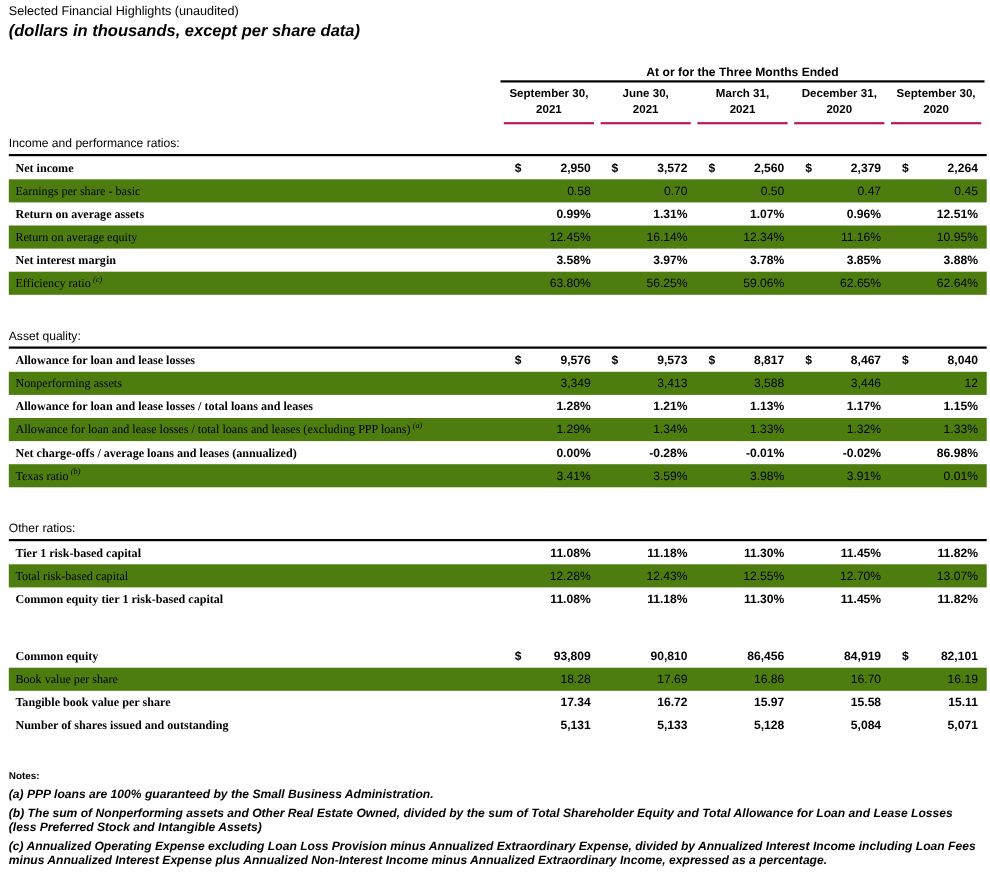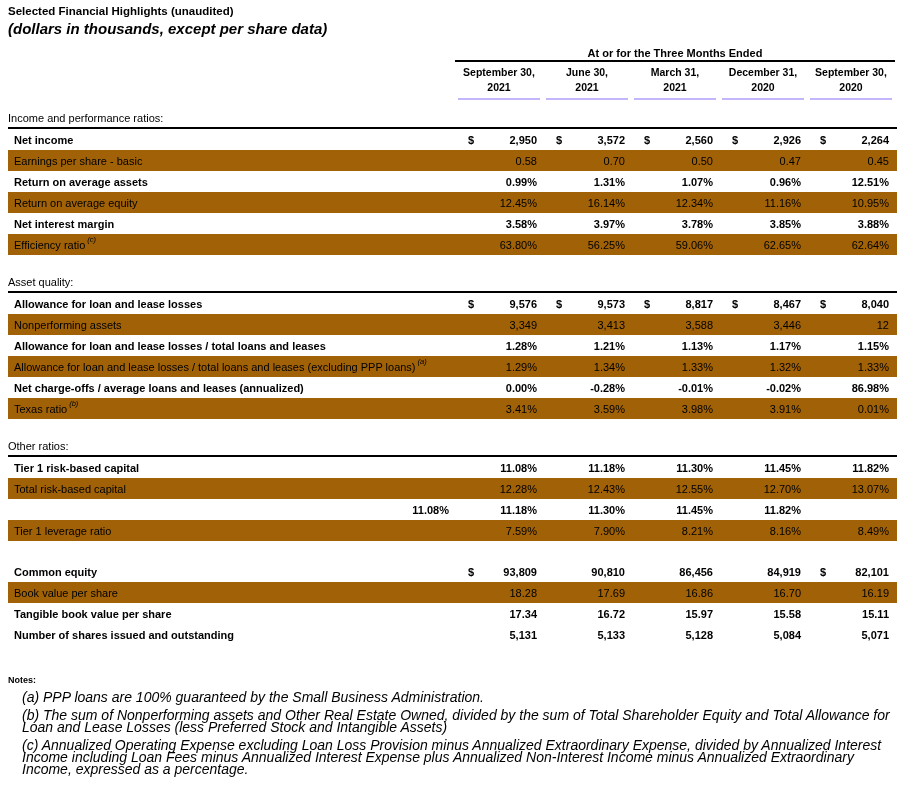--- a/index.html
+++ b/index.html
@@ -3,54 +3,54 @@
 <meta charset="utf-8">
 <style>
   * { box-sizing: border-box; }
   html,body { margin:0; padding:0; background:#fff; }
   body {
     width:900px; height:798px; overflow:hidden;
     font-family:"Liberation Sans", sans-serif; color:#000;
   }
   .page { padding:4px 3px 0 8px; width:900px; }
 
-  .doc-title { font-weight:bold; font-size:11.5px; line-height:15px; }
+  .doc-title { font-weight:normal; font-size:11.5px; line-height:15px; }
   .doc-subtitle { font-weight:bold; font-style:italic; font-size:15px; line-height:15px; margin-top:2px; }
 
   .grid { display:grid; grid-template-columns:447px repeat(5,88px); }
 
   .span-cell {
     grid-column:2/7; text-align:center; font-weight:bold; font-size:11px;
-    border-bottom:2px solid #000; padding-bottom:1px; margin-top:11px;
+    border-bottom:2px solid #000; padding-bottom:1px; margin-top:24px;
   }
   .col-head { padding-top:3px; }
   .col-head-inner {
     text-align:center; font-weight:bold; font-size:10.5px; line-height:15px;
-    border-bottom:2px solid #c4b5fd; margin:0 3px; padding-bottom:3px;
+    border-bottom:2px solid #be185d; margin:0 3px; padding-bottom:3px;
   }
 
-  .section { margin-top:20px; }
+  .section { margin-top:31px; }
   .section:first-of-type { margin-top:11px; }
   .section-title {
     font-weight:normal; font-size:11px; line-height:14px;
     border-bottom:2.5px solid #000; padding-bottom:2px;
   }
   .row { height:21px; align-items:center; font-size:11px; }
-  .row.shaded { background:#a16207; }
+  .row.shaded { background:#4d7c0f; }
   .row.boldrow { font-weight:bold; }
-  .label-cell { padding-left:6px; display:flex; white-space:nowrap; }
+  .label-cell { padding-left:6px; display:flex; align-items:center; white-space:nowrap;font-family:Liberation Serif, serif; }
   .sup { font-style:italic; font-size:7.5px; vertical-align:super; position:relative; top:-4px; margin-left:2px; }
   .value-cell { position:relative; display:flex; align-items:center; justify-content:flex-end; padding-right:6px; }
   .dollar { position:absolute; left:13px; }
 
   .notes { margin-top:30px; }
   .notes-title { font-weight:bold; font-size:9px; }
   .note-item {
-    font-weight:normal; font-style:italic; font-size:14px; line-height:12px;
-    margin-left:14px; margin-top:6px; max-width:885px;
+    font-weight:bold; font-style:italic; font-size:11px; line-height:12px;
+    margin-left:0; margin-top:6px; max-width:885px;
   }
 </style>
 </head>
 <body>
 
 <div class="page">
   <div class="doc-title">Selected Financial Highlights (unaudited)</div>
   <div class="doc-subtitle">(dollars in thousands, except per share data)</div>
 
   <div>
@@ -105,21 +105,21 @@
             <div class="value-cell">
               <span class="dollar">$</span>
               <span>3,572</span>
             </div>
             <div class="value-cell">
               <span class="dollar">$</span>
               <span>2,560</span>
             </div>
             <div class="value-cell">
               <span class="dollar">$</span>
-              <span>2,926</span>
+              <span>2,379</span>
             </div>
             <div class="value-cell">
               <span class="dollar">$</span>
               <span>2,264</span>
             </div>
           </div>
           <div class="grid row shaded">
             <div class="label-cell">
               <span>Earnings per share - basic</span>
             </div>
@@ -387,54 +387,37 @@
               <span>12.55%</span>
             </div>
             <div class="value-cell">
               <span>12.70%</span>
             </div>
             <div class="value-cell">
               <span>13.07%</span>
             </div>
           </div>
           <div class="grid row boldrow">
+            <div class="label-cell">
+              <span>Common equity tier 1 risk-based capital</span>
+            </div>
             <div class="value-cell">
               <span>11.08%</span>
             </div>
             <div class="value-cell">
               <span>11.18%</span>
             </div>
             <div class="value-cell">
               <span>11.30%</span>
             </div>
             <div class="value-cell">
               <span>11.45%</span>
             </div>
             <div class="value-cell">
               <span>11.82%</span>
-            </div>
-          </div>
-          <div class="grid row shaded">
-            <div class="label-cell">
-              <span>Tier 1 leverage ratio</span>
-            </div>
-            <div class="value-cell">
-              <span>7.59%</span>
-            </div>
-            <div class="value-cell">
-              <span>7.90%</span>
-            </div>
-            <div class="value-cell">
-              <span>8.21%</span>
-            </div>
-            <div class="value-cell">
-              <span>8.16%</span>
-            </div>
-            <div class="value-cell">
-              <span>8.49%</span>
             </div>
           </div>
         </div>
         <div class="section">
           <div class="grid row boldrow">
             <div class="label-cell">
               <span>Common equity</span>
             </div>
             <div class="value-cell">
               <span class="dollar">$</span>

